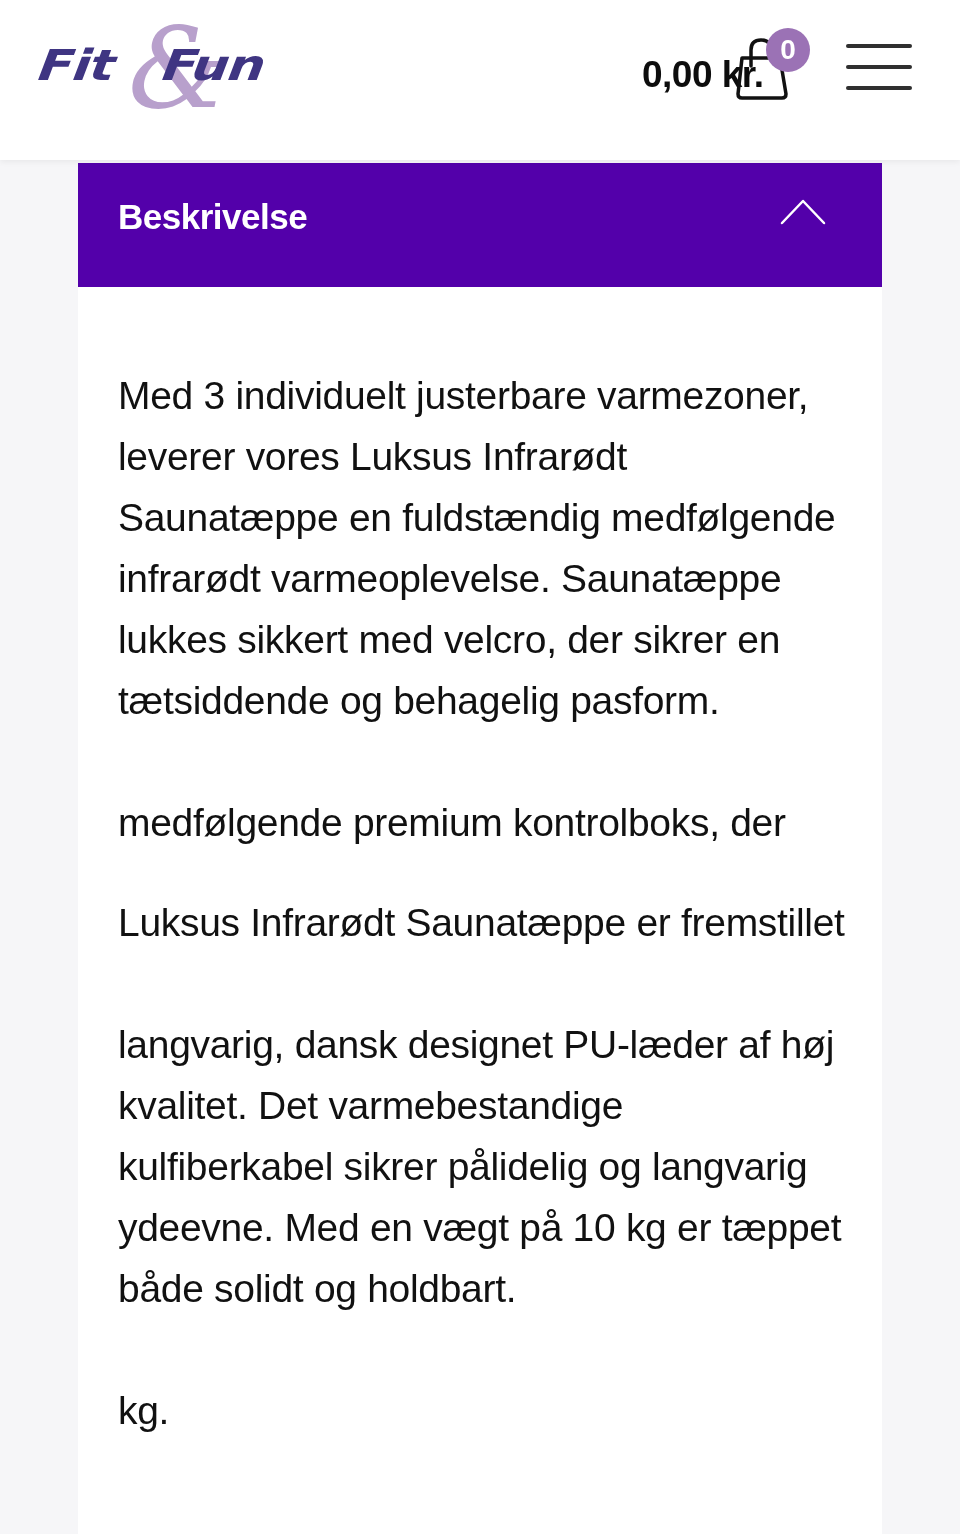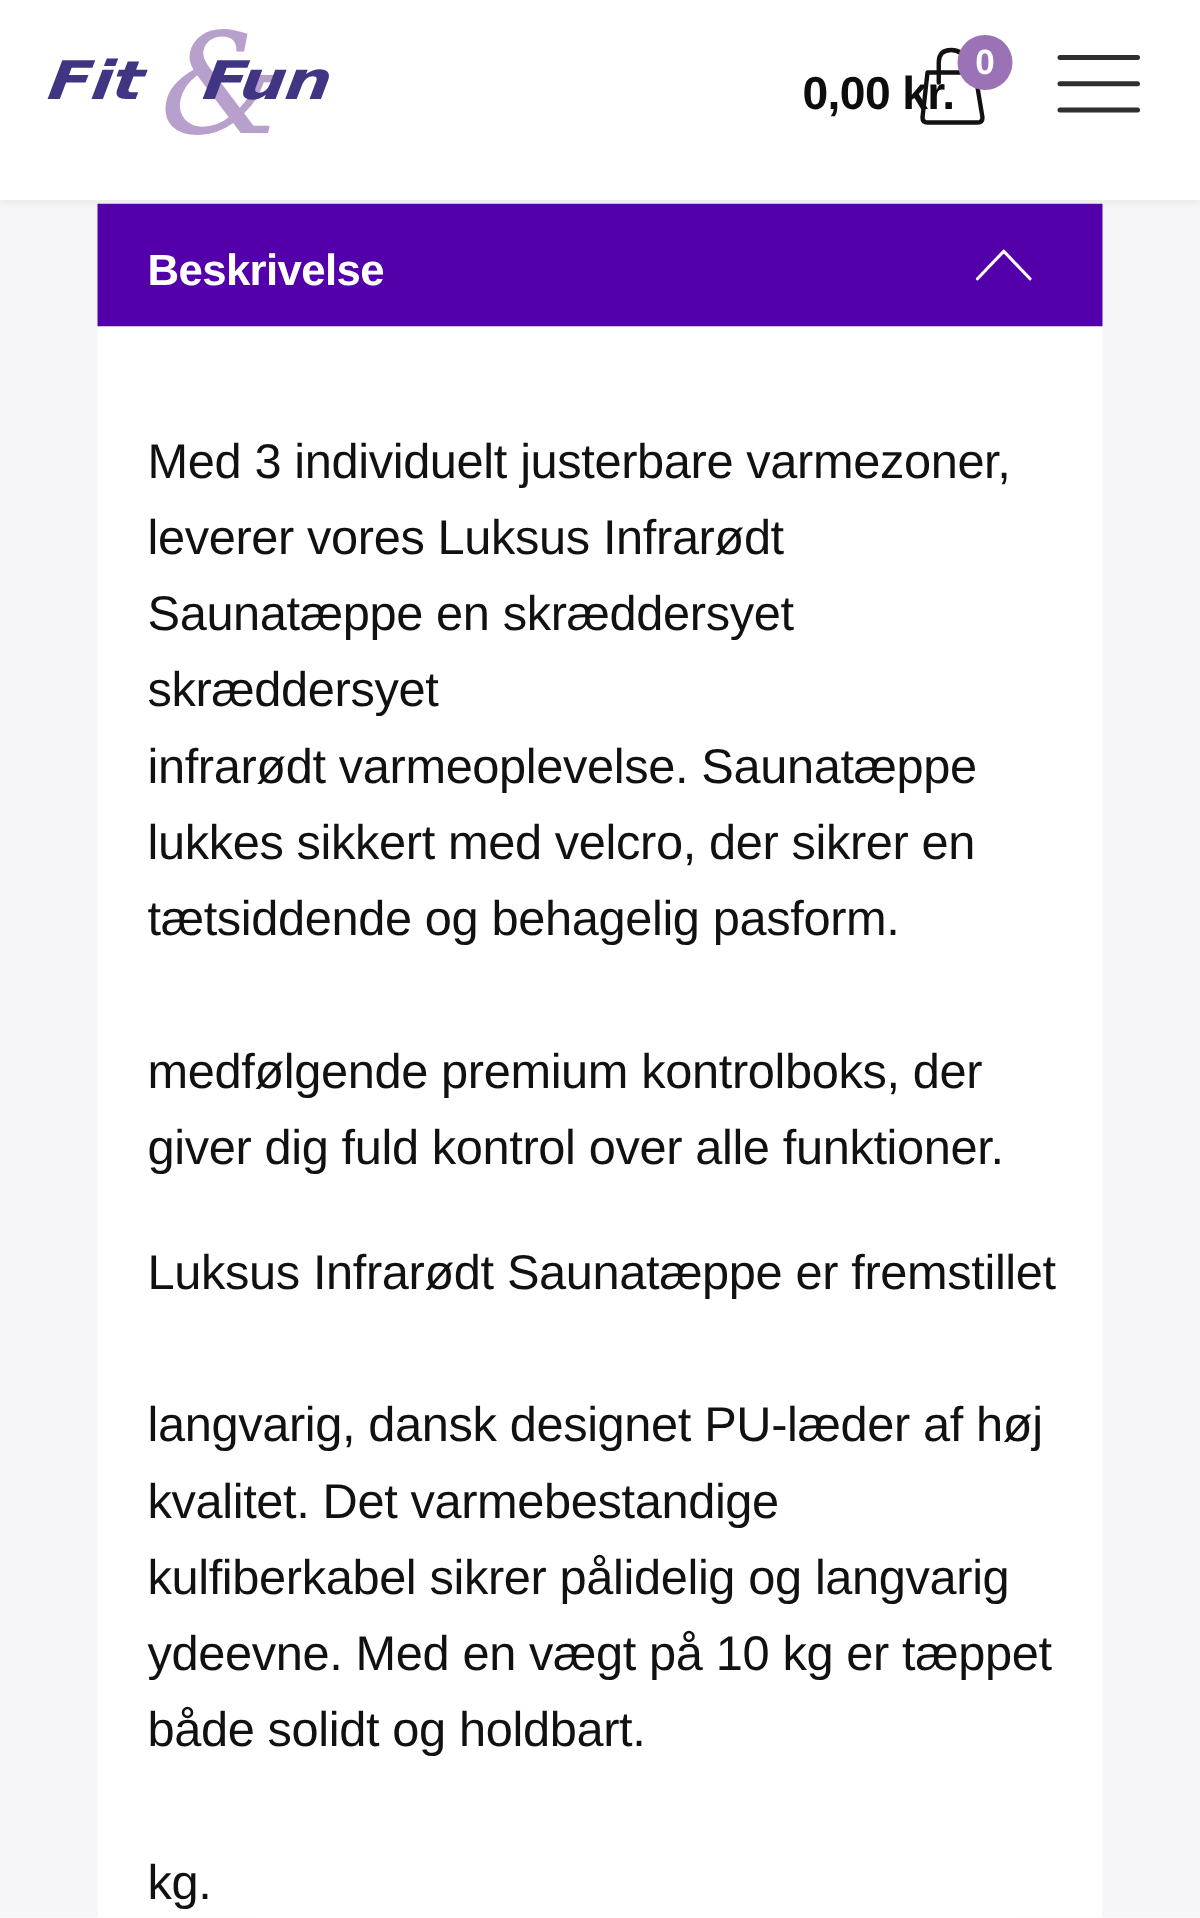--- a/index.html
+++ b/index.html
@@ -65,21 +65,21 @@
     }
     .menu-button span:nth-child(1) { top: 2px; }
     .menu-button span:nth-child(2) { top: 23px; }
     .menu-button span:nth-child(3) { top: 44px; }
 
     .card {
       position: absolute; left: 78px; top: 163px; width: 804px; height: 1371px;
       background: #ffffff;
     }
     .accordion-header {
-      width: 804px; height: 98px;
+      width: 804px; height: 124px;
       background: #5300aa;
       position: relative; cursor: pointer;
     }
     .accordion-title {
       position: absolute; left: 40px; top: 34px;
       color: #ffffff; font-size: 35px; font-weight: bold;
       letter-spacing: -0.5px;
     }
     .chevron {
       position: absolute; left: 702px; top: 34px; width: 46px; height: 30px;
@@ -129,27 +129,26 @@
     <h2 class="accordion-title">Beskrivelse</h2>
     <svg class="chevron" viewBox="0 0 46 30">
       <polyline points="2,26 23,4 44,26" fill="none" stroke="#ffffff" stroke-width="2.5" stroke-linecap="round" stroke-linejoin="round"></polyline>
     </svg>
   </div>
 
   <div class="accordion-body">
     <p>
       <span>Med 3 individuelt justerbare varmezoner,</span><br>
       <span>leverer vores Luksus Infrarødt</span><br>
-      <span>Saunatæppe en skræddersyet skræddersyet</span><br>
+      <span>Saunatæppe en fuldstændig medfølgende</span><br>
       <span>infrarødt varmeoplevelse. Saunatæppe</span><br>
       <span>lukkes sikkert med velcro, der sikrer en</span><br>
       <span>tætsiddende og behagelig pasform.</span><br>
       <br>
       <span>medfølgende premium kontrolboks, der</span><br>
-      <span>giver dig fuld kontrol over alle funktioner.</span>
     </p>
     <p>
       <span>Luksus Infrarødt Saunatæppe er fremstillet</span><br>
       <br>
       <span>langvarig, dansk designet PU-læder af høj</span><br>
       <span>kvalitet. Det varmebestandige</span><br>
       <span>kulfiberkabel sikrer pålidelig og langvarig</span><br>
       <span>ydeevne. Med en vægt på 10 kg er tæppet</span><br>
       <span>både solidt og holdbart.</span><br>
       <br>

